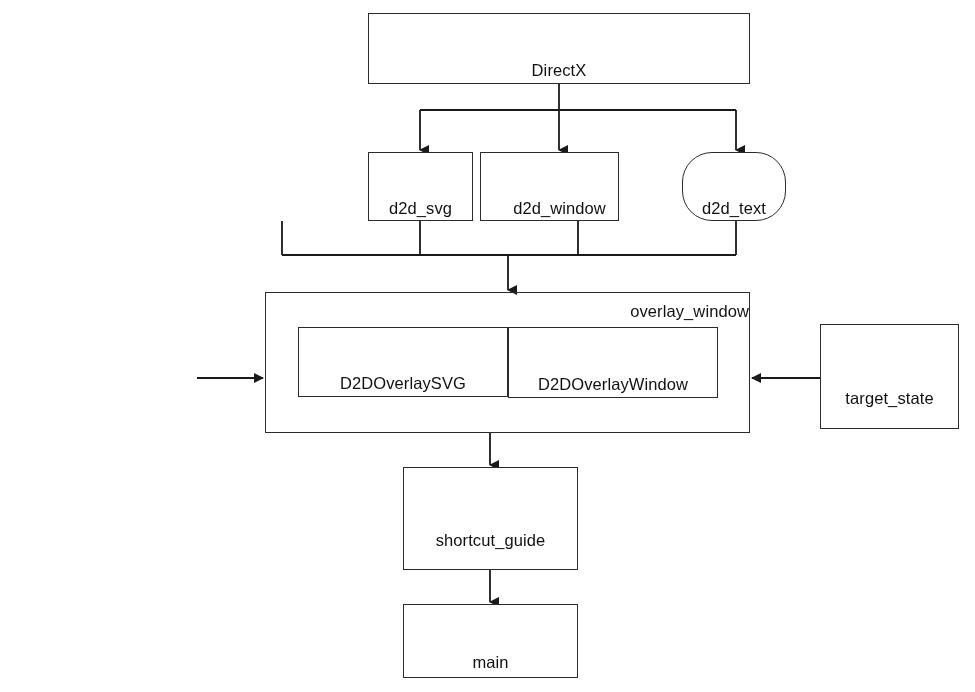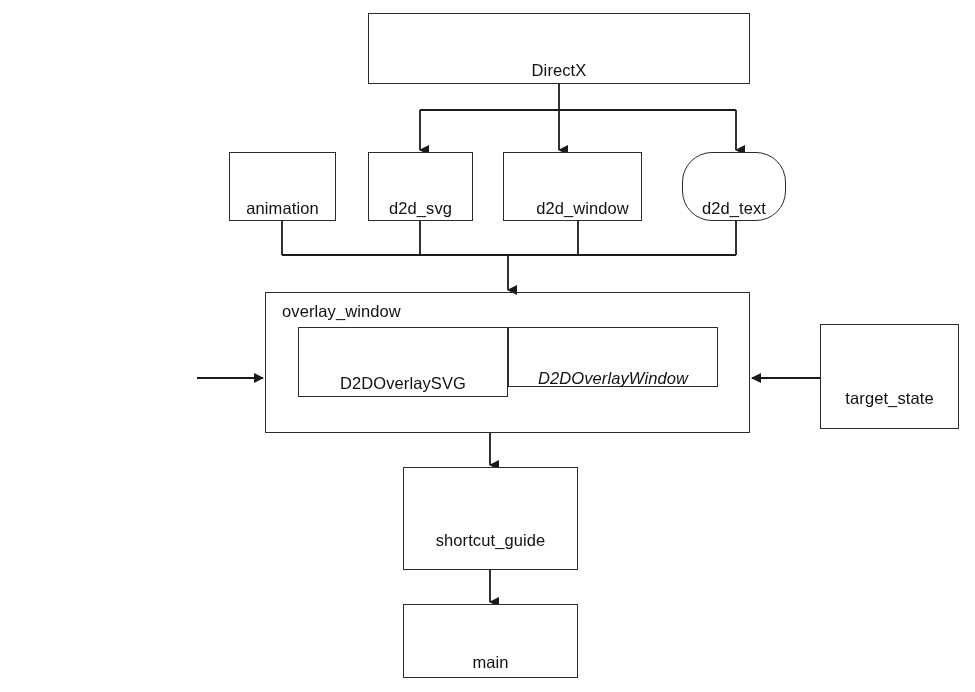--- a/index.html
+++ b/index.html
@@ -40,24 +40,24 @@
     line-height: 1.2;
     color: #111111;
     letter-spacing: 0.1px;
   }
   .node.container {
     display: block;
     background: transparent;
   }
   .container-label {
     position: absolute;
-    left: 16px;
+    left: 0;
     right: 0;
     top: 9px;
-    text-align: left;
+    text-align: right;
     font-size: 16.5px;
     color: #111111;
   }
   .node-label {
     display: block;
     padding: 0 6px;
     white-space: nowrap;
     margin-top: 44px;
   }
 </style>
@@ -99,45 +99,42 @@
 
       <path d="M490,433 L490,465" marker-end="url(#arrow-down)"></path>
       <path d="M490,570 L490,602" marker-end="url(#arrow-down)"></path>
     </g>
   </svg>
 
   <div class="node" style="left:368px; top:13px; width:382px; height:71px;">
     <span class="node-label">DirectX</span>
   </div>
 
-  <div class="node" style="left:229px; top:152px; width:107px; height:69px;">
-    <span class="node-label">animation</span>
-  </div>
 
   <div class="node" style="left:368px; top:152px; width:105px; height:69px;">
     <span class="node-label">d2d_svg</span>
   </div>
 
-  <div class="node" style="left:503px; top:152px; width:139px; height:69px;padding-left:20px;">
+  <div class="node" style="left:480px; top:152px; width:139px; height:69px;padding-left:20px;">
     <span class="node-label">d2d_window</span>
   </div>
 
   <div class="node" style="left:682px; top:152px; width:104px; height:69px;border-radius:30px;">
     <span class="node-label">d2d_text</span>
   </div>
 
   <div class="node container" style="left:265px; top:292px; width:485px; height:141px;">
     <span class="container-label">overlay_window</span>
   </div>
 
   <div class="node" style="left:298px; top:327px; width:210px; height:70px;">
     <span class="node-label">D2DOverlaySVG</span>
   </div>
 
-  <div class="node" style="left:508px; top:327px; width:210px; height:60px;font-style:italic;">
+  <div class="node" style="left:508px; top:327px; width:210px; height:71px;">
     <span class="node-label">D2DOverlayWindow</span>
   </div>
 
 
   <div class="node" style="left:403px; top:467px; width:175px; height:103px;">
     <span class="node-label">shortcut_guide</span>
   </div>
 
   <div class="node" style="left:820px; top:324px; width:139px; height:105px;">
     <span class="node-label">target_state</span>

